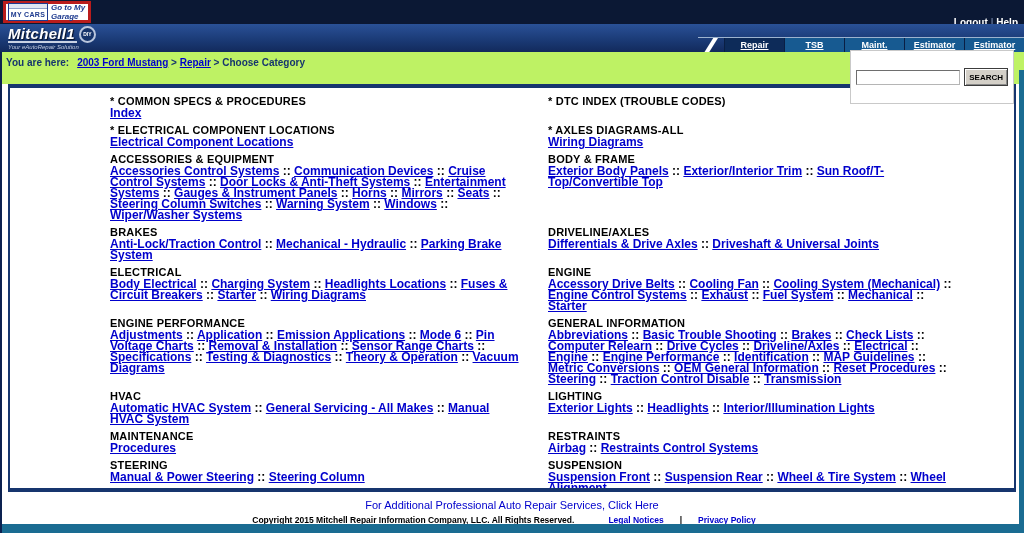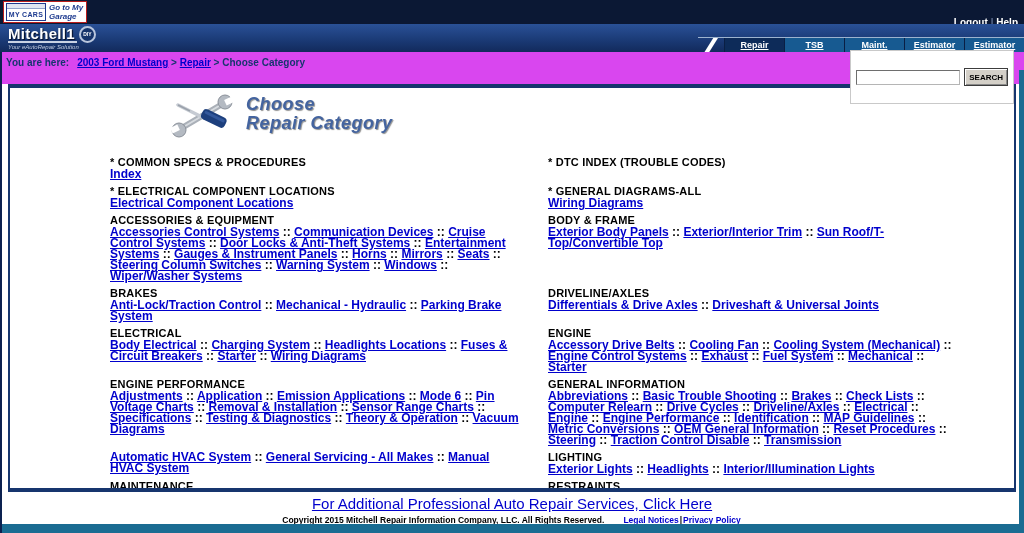--- a/index.html
+++ b/index.html
@@ -5,45 +5,45 @@
   * { box-sizing: border-box; margin: 0; padding: 0; }
   html,body { width:1024px; height:533px; background:#fff; font-family:"Liberation Sans",sans-serif; }
   .page { position:relative; width:1024px; height:533px; overflow:hidden; background:#fff; }
 
   
   .left-strip { position:absolute; left:0; top:52px; bottom:0; width:2px; background:#0c2150; z-index:5; }
   .right-strip { position:absolute; right:0; top:70px; bottom:0; width:5px; background:#1a6c92; z-index:5; }
 
   
   .topbar { height:24px; background:#0b1834; display:flex; justify-content:space-between; align-items:flex-start; padding:1px 6px 0 3px; }
-  .mycars { display:flex; background:#fff; border:1px solid #b91c1c; height:22px; align-items:center; padding:1px 3px 1px 2px; cursor:pointer; }
+  .mycars { display:flex; background:#fff; border:3px solid #b91c1c; height:22px; align-items:center; padding:1px 3px 1px 2px; cursor:pointer; }
   .plate { border:1px solid #1d3a8f; background:#fff; width:40px; height:18px; display:flex; flex-direction:column; }
   .plate-top { height:5px; background:#dfe5f2; border-bottom:1px solid #8fa0c8; }
   .plate-text { font-size:7px; font-weight:bold; color:#1d3a8f; text-align:center; line-height:11px; letter-spacing:0.3px; }
   .goto { margin-left:3px; font-size:8px; font-weight:bold; font-style:italic; color:#1d3a8f; line-height:9px; }
   .top-right { text-align:right; padding-top:16px; }
   .top-links { font-size:10px; font-weight:bold; color:#fff; }
   .top-links a { color:#fff; text-decoration:underline; cursor:pointer; }
   .top-links .divider { font-weight:normal; color:#8fa0c8; margin:0 3px; }
   .version { font-size:10px; color:#cfd8ea; margin-top:1px; }
 
   
   .logobar { position:relative; height:28px; background:linear-gradient(180deg,#2a5197 0%, #1b3b77 55%, #122a5c 100%); }
   .brand-wrap { position:absolute; left:8px; top:1px; }
-  .brand { font-size:15px; font-weight:bold; color:#fff; letter-spacing:0.3px; text-shadow:1px 1px 1px #050d22; border-bottom:2px solid #c8d2e4; display:inline-block; line-height:15px; padding-right:2px; }
+  .brand { font-size:15px; font-weight:bold; font-style:italic; color:#fff; letter-spacing:0.3px; text-shadow:1px 1px 1px #050d22; border-bottom:2px solid #c8d2e4; display:inline-block; line-height:15px; padding-right:2px; }
   .diy-badge { display:inline-block; width:17px; height:17px; border-radius:50%; background:#16346b; border:2px solid #b9c6dd; color:#fff; font-size:5px; font-weight:bold; text-align:center; line-height:13px; vertical-align:middle; margin-left:2px; font-style:normal; }
   .tagline { font-size:6px; color:#c2cde2; font-style:italic; margin-top:1px; }
   .tabstrip { position:absolute; right:0; bottom:0; height:15px; display:flex; border-top:1px solid #9db3cf; }
   .slash { width:26px; position:relative; overflow:hidden; }
   .slash::after { content:""; position:absolute; left:10px; top:-3px; width:4px; height:24px; background:#fff; transform:rotate(32deg); }
   .tab { width:60px; text-align:center; font-size:9px; font-weight:bold; color:#fff; text-decoration:underline; background:#175a91; border-left:1px solid #0a1f44; line-height:14px; cursor:pointer; }
   .tab.active { background:#0d2b59; }
 
   
-  .crumb-row { position:relative; height:32px; background:#d946ef; padding:5px 0 0 6px; }
+  .crumb-row { position:relative; height:32px; background:#bef264; padding:5px 0 0 6px; }
   .breadcrumb { font-size:10px; font-weight:bold; color:#16356e; }
   .bc-prefix { margin-right:8px; }
   .bc-link { color:#0000cc; text-decoration:underline; cursor:pointer; }
   .bc-current { color:#16356e; }
   .bc-sep { color:#16356e; }
 
   
   .search-panel { position:absolute; top:50px; right:10px; z-index:10; background:#fff; border:1px solid #c9c9c9; padding:17px 5px; display:flex; align-items:center; gap:4px; }
   .search-input { width:104px; height:15px; border:1px solid #6e6e6e; border-bottom-color:#b5b5b5; border-right-color:#b5b5b5; font-size:10px; padding:0 2px; outline:none; }
   .search-button { height:18px; font-family:"Liberation Sans",sans-serif; font-size:8px; font-weight:bold; color:#000; background:#d4d0c8; border:1px solid #3c3c3c; box-shadow:inset 1px 1px 0 #fff, inset -1px -1px 0 #8a8a8a; padding:1px 4px; cursor:pointer; }
@@ -57,23 +57,23 @@
 
   .category-grid { display:grid; grid-template-columns:1fr 1fr; column-gap:28px; row-gap:6px; padding:8px 56px 0 100px; }
   .section { }
   .sec-title { font-size:11px; font-weight:bold; color:#000; line-height:11px; letter-spacing:0.2px; margin-bottom:1px; }
   .sec-links { font-size:12px; line-height:11px; }
   a.cat { color:#0000cc; font-weight:bold; text-decoration:underline; cursor:pointer; }
   .sep { color:#000; font-weight:bold; }
 
   
   .footer { text-align:center; padding-top:3px; height:32px; }
-  .promo-link { font-size:15px; color:#0000cc; text-decoration:underline; cursor:pointer; display:inline-block; }
+  .promo-link { font-size:11px; color:#0000cc; cursor:pointer; display:inline-block; }
   .copyright-line { font-size:8.5px; font-weight:bold; color:#000; margin-top:2px; }
-  .copyright-line a { color:#0000cc; text-decoration:underline; cursor:pointer; margin:0 1px; }
+  .copyright-line a { color:#0000cc; text-decoration:underline; cursor:pointer; margin:0 16px; }
   .copyright-line .gap { display:inline-block; width:18px; }
   .top-link { font-size:11px; font-weight:bold; color:#0000cc; text-decoration:underline; cursor:pointer; display:inline-block; margin-top:1px; }
   .bottom-bar { position:absolute; left:0; right:0; bottom:0; height:9px; background:#1a6c92; }
 </style>
 </head>
 <body>
 
 <div class="page">
 
   <div class="left-strip"></div>
@@ -120,59 +120,35 @@
       <span class="bc-prefix">You are here:</span><span><a class="bc-link">2003 Ford Mustang</a><span class="bc-sep"> &gt; </span><a class="bc-link">Repair</a><span class="bc-sep"> &gt; </span><span class="bc-current">Choose Category</span></span>
     </div>
   </div>
 
   <div class="search-panel">
     <input class="search-input" type="text" value="" style="">
     <button class="search-button">SEARCH</button>
   </div>
 
   <div class="content-box">
-    <div class="page-header">
-      <svg class="tools-icon" viewBox="0 0 64 46">
-
-        <g>
-          <line x1="10" y1="36" x2="54" y2="10" stroke="#aab0b8" stroke-width="6" stroke-linecap="round"></line>
-          <line x1="10" y1="36" x2="54" y2="10" stroke="#d7dbe0" stroke-width="2" stroke-linecap="round"></line>
-          <circle cx="9" cy="37" r="7" fill="#b4bac2" stroke="#8a9099" stroke-width="1"></circle>
-          <rect x="1" y="33" width="8" height="6" fill="#ffffff" transform="rotate(-25 5 36)"></rect>
-          <circle cx="55" cy="9" r="7" fill="#b4bac2" stroke="#8a9099" stroke-width="1"></circle>
-          <rect x="55" y="5" width="9" height="6" fill="#ffffff" transform="rotate(-25 59 8)"></rect>
-        </g>
-
-        <g>
-          <line x1="8" y1="12" x2="34" y2="25" stroke="#c6cbd3" stroke-width="3.5" stroke-linecap="round"></line>
-          <line x1="8" y1="12" x2="20" y2="18" stroke="#9aa1ab" stroke-width="1.5"></line>
-          <rect x="31" y="20" width="26" height="11" rx="4" fill="#1d3f7d" transform="rotate(26 44 25)"></rect>
-          <rect x="33" y="22" width="22" height="3" rx="1.5" fill="#33589c" transform="rotate(26 44 25)"></rect>
-        </g>
-      </svg>
-      <div class="title-block">
-        <div class="title-line">Choose</div>
-        <div class="title-line">Repair Category</div>
-      </div>
-    </div>
 
     <div class="category-grid">
         <div class="section">
           <div class="sec-title">* COMMON SPECS &amp; PROCEDURES</div>
           <div class="sec-links"><a class="cat">Index</a></div>
         </div>
         <div class="section">
           <div class="sec-title">* DTC INDEX (TROUBLE CODES)</div>
         </div>
         <div class="section">
           <div class="sec-title">* ELECTRICAL COMPONENT LOCATIONS</div>
           <div class="sec-links"><a class="cat">Electrical Component Locations</a></div>
         </div>
         <div class="section">
-          <div class="sec-title">* GENERAL DIAGRAMS-ALL</div>
+          <div class="sec-title">* AXLES DIAGRAMS-ALL</div>
           <div class="sec-links"><a class="cat">Wiring Diagrams</a></div>
         </div>
         <div class="section">
           <div class="sec-title">ACCESSORIES &amp; EQUIPMENT</div>
           <div class="sec-links"><a class="cat">Accessories Control Systems</a><span class="sep"> :: </span><a class="cat">Communication Devices</a><span class="sep"> :: </span><a class="cat">Cruise Control Systems</a><span class="sep"> :: </span><a class="cat">Door Locks &amp; Anti-Theft Systems</a><span class="sep"> :: </span><a class="cat">Entertainment Systems</a><span class="sep"> :: </span><a class="cat">Gauges &amp; Instrument Panels</a><span class="sep"> :: </span><a class="cat">Horns</a><span class="sep"> :: </span><a class="cat">Mirrors</a><span class="sep"> :: </span><a class="cat">Seats</a><span class="sep"> :: </span><a class="cat">Steering Column Switches</a><span class="sep"> :: </span><a class="cat">Warning System</a><span class="sep"> :: </span><a class="cat">Windows</a><span class="sep"> :: </span><a class="cat">Wiper/Washer Systems</a></div>
         </div>
         <div class="section">
           <div class="sec-title">BODY &amp; FRAME</div>
           <div class="sec-links"><a class="cat">Exterior Body Panels</a><span class="sep"> :: </span><a class="cat">Exterior/Interior Trim</a><span class="sep"> :: </span><a class="cat">Sun Roof/T-Top/Convertible Top</a></div>
         </div>
@@ -194,20 +170,21 @@
         </div>
         <div class="section">
           <div class="sec-title">ENGINE PERFORMANCE</div>
           <div class="sec-links"><a class="cat">Adjustments</a><span class="sep"> :: </span><a class="cat">Application</a><span class="sep"> :: </span><a class="cat">Emission Applications</a><span class="sep"> :: </span><a class="cat">Mode 6</a><span class="sep"> :: </span><a class="cat">Pin Voltage Charts</a><span class="sep"> :: </span><a class="cat">Removal &amp; Installation</a><span class="sep"> :: </span><a class="cat">Sensor Range Charts</a><span class="sep"> :: </span><a class="cat">Specifications</a><span class="sep"> :: </span><a class="cat">Testing &amp; Diagnostics</a><span class="sep"> :: </span><a class="cat">Theory &amp; Operation</a><span class="sep"> :: </span><a class="cat">Vacuum Diagrams</a></div>
         </div>
         <div class="section">
           <div class="sec-title">GENERAL INFORMATION</div>
           <div class="sec-links"><a class="cat">Abbreviations</a><span class="sep"> :: </span><a class="cat">Basic Trouble Shooting</a><span class="sep"> :: </span><a class="cat">Brakes</a><span class="sep"> :: </span><a class="cat">Check Lists</a><span class="sep"> :: </span><a class="cat">Computer Relearn</a><span class="sep"> :: </span><a class="cat">Drive Cycles</a><span class="sep"> :: </span><a class="cat">Driveline/Axles</a><span class="sep"> :: </span><a class="cat">Electrical</a><span class="sep"> :: </span><a class="cat">Engine</a><span class="sep"> :: </span><a class="cat">Engine Performance</a><span class="sep"> :: </span><a class="cat">Identification</a><span class="sep"> :: </span><a class="cat">MAP Guidelines</a><span class="sep"> :: </span><a class="cat">Metric Conversions</a><span class="sep"> :: </span><a class="cat">OEM General Information</a><span class="sep"> :: </span><a class="cat">Reset Procedures</a><span class="sep"> :: </span><a class="cat">Steering</a><span class="sep"> :: </span><a class="cat">Traction Control Disable</a><span class="sep"> :: </span><a class="cat">Transmission</a></div>
         </div>
         <div class="section">
+          <div class="sec-title">HVAC</div>
           <div class="sec-links"><a class="cat">Automatic HVAC System</a><span class="sep"> :: </span><a class="cat">General Servicing - All Makes</a><span class="sep"> :: </span><a class="cat">Manual HVAC System</a></div>
         </div>
         <div class="section">
           <div class="sec-title">LIGHTING</div>
           <div class="sec-links"><a class="cat">Exterior Lights</a><span class="sep"> :: </span><a class="cat">Headlights</a><span class="sep"> :: </span><a class="cat">Interior/Illumination Lights</a></div>
         </div>
         <div class="section">
           <div class="sec-title">MAINTENANCE</div>
           <div class="sec-links"><a class="cat">Procedures</a></div>
         </div>

